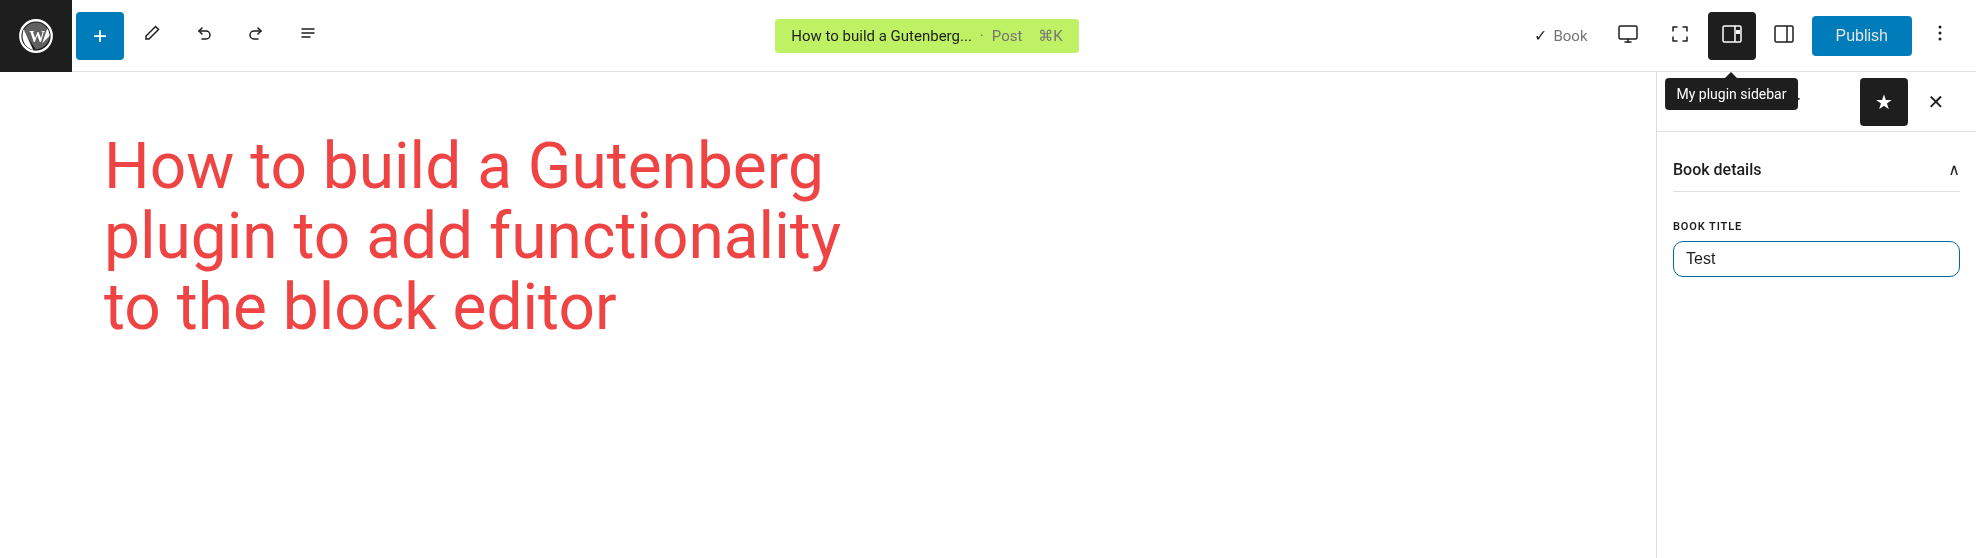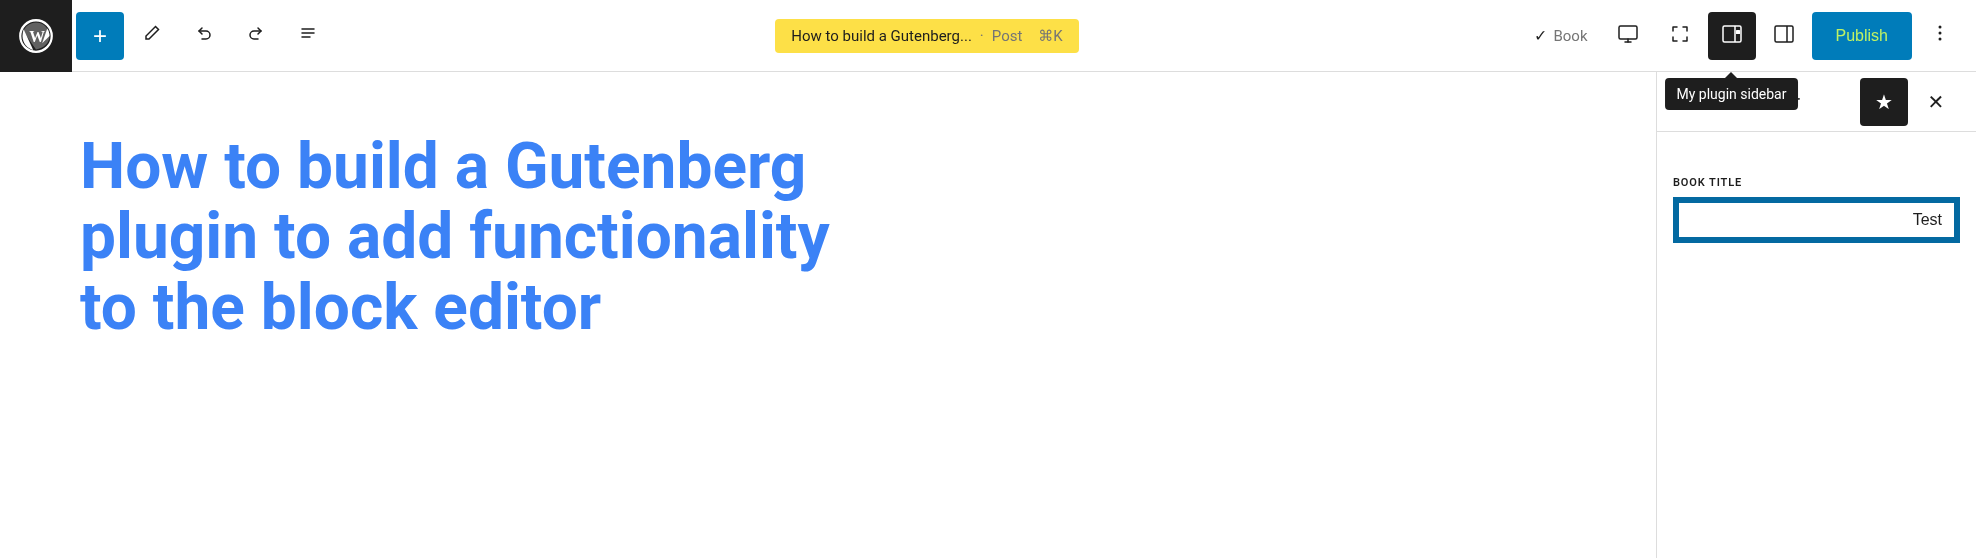--- a/index.html
+++ b/index.html
@@ -73,21 +73,21 @@
       flex: 1;
       display: flex;
       align-items: center;
       justify-content: center;
     }
 
     .post-title-area {
       display: flex;
       align-items: center;
       gap: 8px;
-      background: #fde047;
+      background: #bef264;
       border-radius: 4px;
       padding: 8px 16px;
       cursor: pointer;
     }
 
     .post-title-text {
       font-size: 15px;
       color: #1e1e1e;
     }
 
@@ -136,28 +136,28 @@
     }
 
     .view-btn.active {
       background: #1e1e1e;
       color: #fff;
       border-radius: 4px;
     }
 
     .publish-btn {
       background: #007cba;
-      color: #bef264;
+      color: #e5e5e5;
       border: none;
       border-radius: 4px;
       padding: 10px 24px;
       font-size: 16px;
       font-weight: 500;
       cursor: pointer;
-      height: 48px;
+      height: 40px;
     }
 
     .more-btn {
       width: 48px;
       height: 48px;
       border: none;
       background: none;
       border-radius: 4px;
       cursor: pointer;
       display: flex;
@@ -175,25 +175,26 @@
 
     .editor-area {
       flex: 1;
       padding: 60px 80px;
       overflow-y: auto;
       background: #fff;
     }
 
     .post-heading {
       font-size: 64px;
-      font-weight: 700;
+      font-weight: 400;
       line-height: 1.1;
-      color: #3b82f6;
+      color: #ef4444;
       max-width: 800px;
       font-family: -apple-system, BlinkMacSystemFont, 'Segoe UI', Roboto, sans-serif;
+      margin-left: 24px;
     }
 
     
     .sidebar {
       width: 320px;
       border-left: 1px solid #ddd;
       background: #fff;
       display: flex;
       flex-direction: column;
     }
@@ -284,26 +285,25 @@
       font-weight: 600;
       letter-spacing: 0.08em;
       color: #1e1e1e;
       text-transform: uppercase;
       margin-bottom: 8px;
     }
 
     .field-input {
       width: 100%;
       padding: 8px 12px;
-      border: 6px solid #0369a1;
-      border-radius: 0;
+      border: 1px solid #0369a1;
+      border-radius: 10px;
       font-size: 16px;
       color: #1e1e1e;
       outline: none;
-      text-align: right;
     }
 
     
     .tooltip-container {
       position: relative;
     }
 
     .tooltip {
       position: absolute;
       background: #1e1e1e;
@@ -473,20 +473,24 @@
           <span>★</span>
         </button>
         <button class="sidebar-close-btn">
           <span>✕</span>
         </button>
       </div>
     </div>
 
     <div class="sidebar-content">
       <div class="sidebar-section">
+        <div class="sidebar-section-header">
+          <span class="sidebar-section-title">Book details</span>
+          <span class="sidebar-section-toggle">∧</span>
+        </div>
         <div class="sidebar-field">
           <div class="field-label">BOOK TITLE</div>
           <input class="field-input" type="text" value="Test" style="">
         </div>
       </div>
     </div>
   </div>
 
 </div>
 

